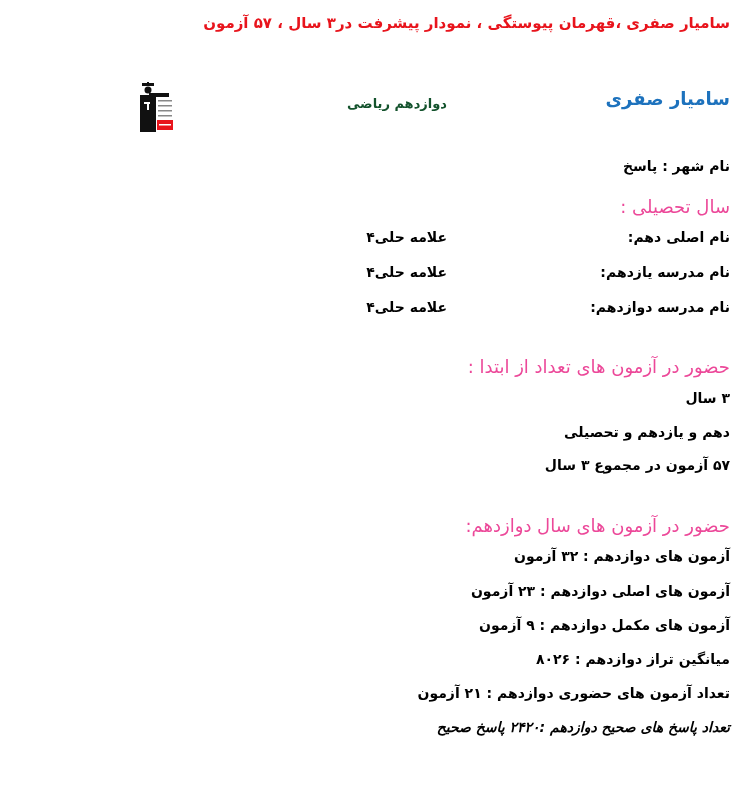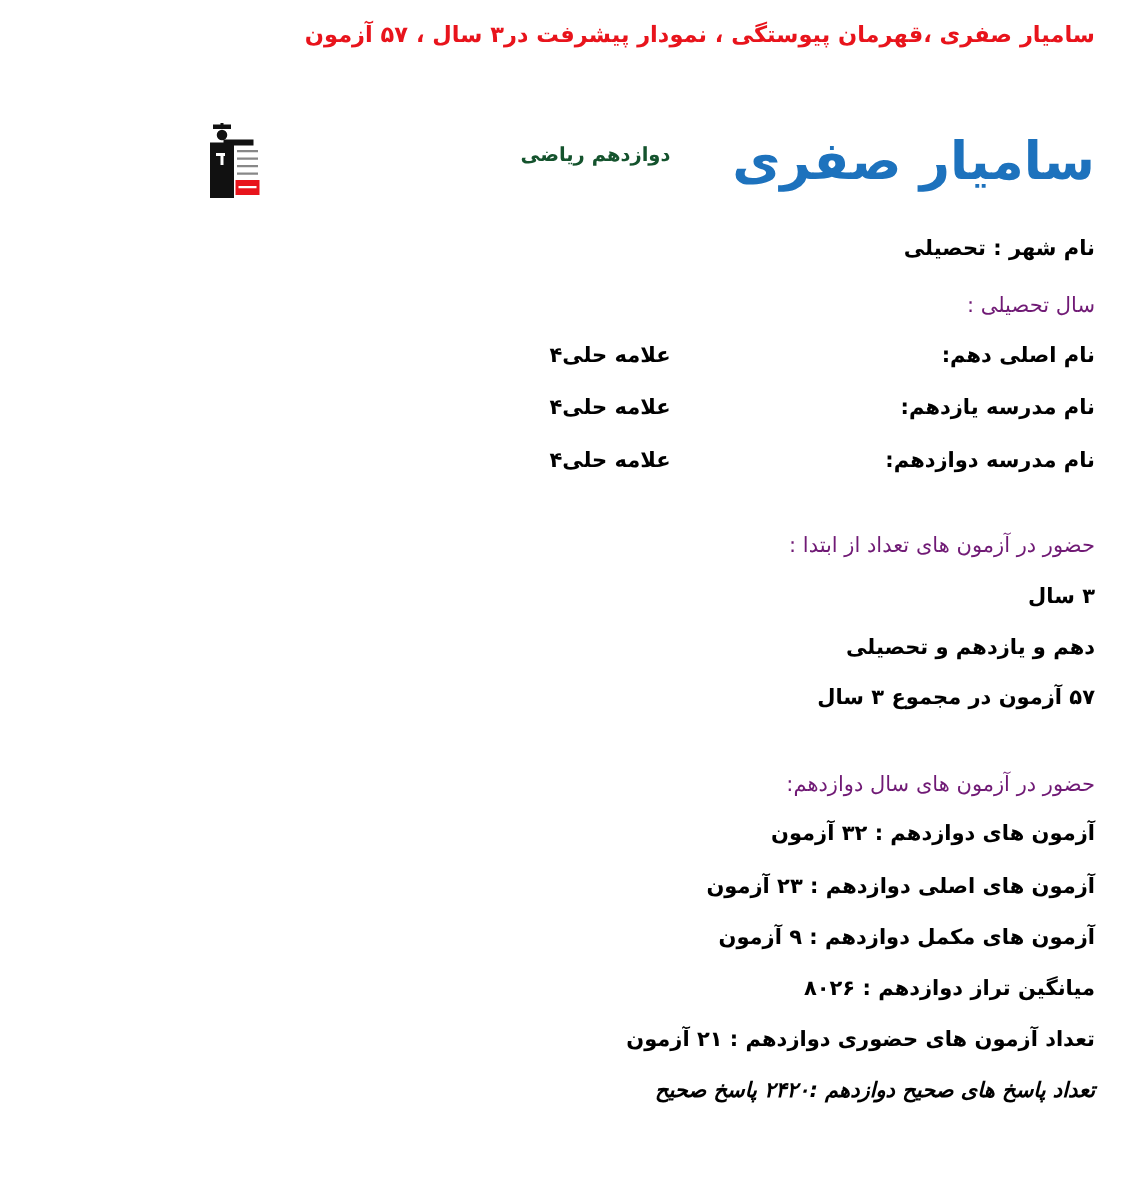--- a/index.html
+++ b/index.html
@@ -23,21 +23,21 @@
       right: 22px;
       font-size: 15px;
       font-weight: bold;
       color: #e8141c;
       letter-spacing: -0.2px;
     }
 
     .student-name {
       top: 88px;
       right: 22px;
-      font-size: 35px;
+      font-size: 18px;
       font-weight: bold;
       color: #1d72bd;
     }
     .grade-field {
       top: 96px;
       right: 305px;
       font-size: 13px;
       font-weight: bold;
       color: #14532d;
     }
@@ -47,22 +47,22 @@
       width: 42px;
       height: 50px;
     }
 
     .row-text {
       font-size: 14px;
       font-weight: bold;
       color: #000;
     }
     .red-label {
-      font-size: 14px;
-      color: #701a75;
+      font-size: 18px;
+      color: #ec4899;
       font-weight: normal;
     }
 
     .city { top: 158px; right: 22px; }
     .year-label { top: 196px; right: 22px; }
 
     .school-label { right: 22px; }
     .school-value { right: 305px; }
     .r1 { top: 229px; }
     .r2 { top: 264px; }
@@ -106,21 +106,21 @@
     <rect x="21" y="18" width="14" height="1.5" fill="#888"></rect>
     <rect x="21" y="23" width="14" height="1.5" fill="#888"></rect>
     <rect x="21" y="28" width="14" height="1.5" fill="#888"></rect>
     <rect x="21" y="33" width="14" height="1.5" fill="#888"></rect>
 
     <rect x="20" y="38" width="16" height="10" fill="#e8141c"></rect>
     <rect x="22" y="42" width="12" height="1.5" fill="#fff"></rect>
   </svg>
 </div>
 
-<div class="abs row-text city">نام شهر : تحصیلی</div>
+<div class="abs row-text city">نام شهر : پاسخ</div>
 <div class="abs red-label year-label">سال تحصیلی :</div>
 
 <div class="abs row-text school-label r1">نام اصلی دهم:</div>
 <div class="abs row-text school-value r1">علامه حلی۴</div>
 
 <div class="abs row-text school-label r2">نام مدرسه یازدهم:</div>
 <div class="abs row-text school-value r2">علامه حلی۴</div>
 
 <div class="abs row-text school-label r3">نام مدرسه دوازدهم:</div>
 <div class="abs row-text school-value r3">علامه حلی۴</div>

